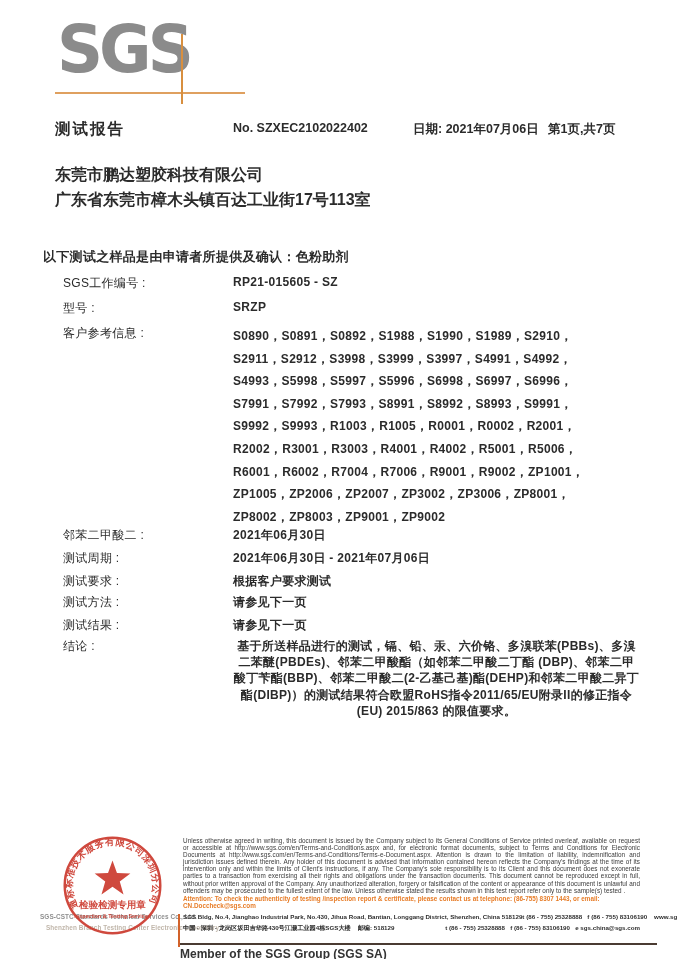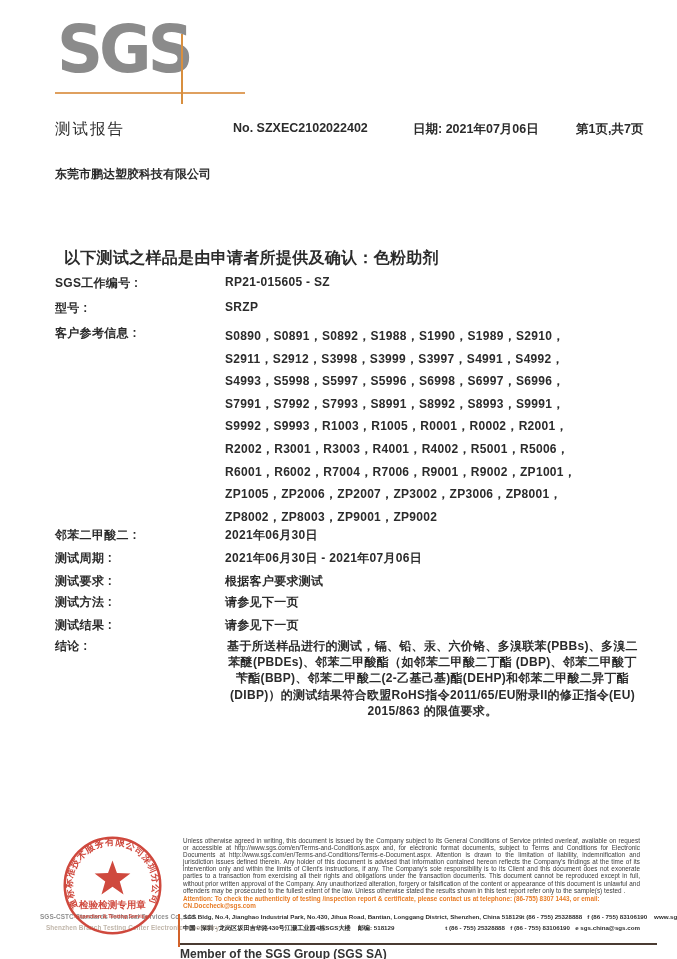--- a/index.html
+++ b/index.html
@@ -16,32 +16,32 @@
     position:absolute; left:57px; top:18px;
     font-size:64px; font-weight:800; color:#8b8b8b;
     letter-spacing:-4px; line-height:1;
     transform:scaleY(1.02);
     font-family:"DejaVu Sans","Liberation Sans",sans-serif;
   }
   .hline-orange { position:absolute; left:55px; top:92px; width:190px; height:2px; background:#dfa05f; }
   .vline-orange { position:absolute; left:181px; top:34px; width:2px; height:70px; background:#d88f3f; }
 
   .title-row { position:absolute; top:121px; left:0; width:677px; font-size:12.5px; font-weight:700; }
-  .doc-title { position:absolute; left:55px; top:-2px; font-size:15.5px; font-weight:400; letter-spacing:2px; }
+  .doc-title { position:absolute; left:55px; top:-2px; font-size:15.5px; font-weight:700; letter-spacing:2px; }
   .report-no { position:absolute; left:233px; top:0; }
   .report-date { position:absolute; left:413px; top:0;text-align:right; }
-  .report-page { position:absolute; left:576px; top:0; }
+  .report-page { position:absolute; left:548px; top:0; }
 
-  .client-block { position:absolute; left:55px; top:162px; font-size:12px; font-weight:600; line-height:25px; }
+  .client-block { position:absolute; left:55px; top:162px; font-size:16px; font-weight:600; line-height:25px; }
 
   
   .row { position:absolute; left:55px; width:585px; display:flex; font-size:12px; }
-  .lbl { flex:0 0 170px; font-weight:700; letter-spacing:0.3px; }
+  .lbl { flex:0 0 170px; font-weight:400; letter-spacing:0.3px;margin-left:8px; }
   .val { flex:1; font-weight:600; letter-spacing:0.3px; }
-  .statement { position:absolute; left:64px; top:248px; font-size:16px; font-weight:700; letter-spacing:0.3px; }
+  .statement { position:absolute; left:43px; top:248px; font-size:13px; font-weight:700; letter-spacing:0.3px; }
   .ref-lines div { line-height:22.6px; }
   .conclusion-val { line-height:16.2px; text-align:center; }
 
   
   .stamp-company { position:absolute; font-size:6.4px; letter-spacing:0.1px; white-space:nowrap; }
   .stamp-co1 { left:40px; top:913px; color:#8f8f8f; font-weight:700; }
   .stamp-co2 { left:46px; top:924px; color:#c0b6aa; font-weight:600; }
   .stamp-svg { position:absolute; left:45px; top:833px; width:135px; height:107px; opacity:0.92; }
 
   .fineprint-col { position:absolute; left:183px; top:837px; width:457px; }
@@ -71,20 +71,21 @@
 
   <div class="title-row">
     <span class="doc-title">测试报告</span>
     <span class="report-no">No. SZXEC2102022402</span>
     <span class="report-date">日期: 2021年07月06日</span>
     <span class="report-page">第1页,共7页</span>
   </div>
 
   <div class="client-block">
     <div>东莞市鹏达塑胶科技有限公司</div>
+    <div>广东省东莞市樟木头镇百达工业街17号113室</div>
   </div>
 
   <div class="statement">以下测试之样品是由申请者所提供及确认：色粉助剂</div>
 
   <div class="row" style="top:275px">
     <span class="lbl">SGS工作编号 :</span>
     <span class="val">RP21-015605 - SZ</span>
   </div>
 
   <div class="row" style="top:300px">

